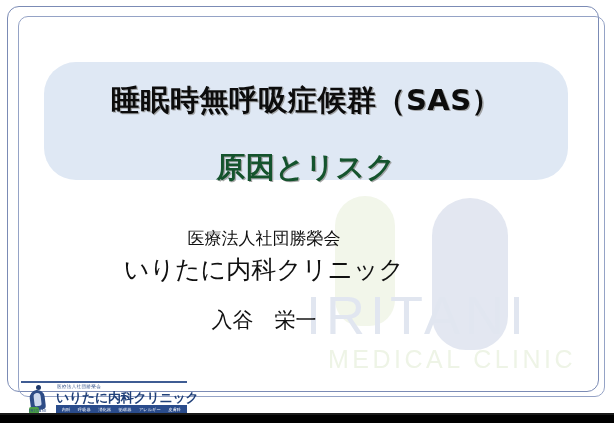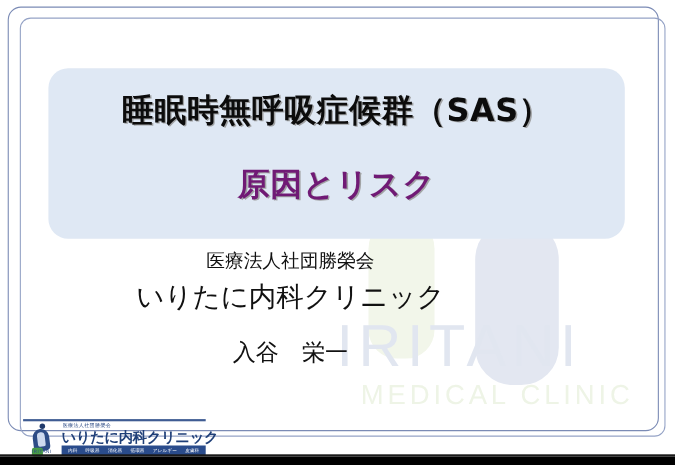--- a/index.html
+++ b/index.html
@@ -100,23 +100,23 @@
     font-family: "Liberation Sans", sans-serif;
     text-align: right;
   }
 
   
   .title-card {
     position: absolute;
     left: 44px;
     top: 62px;
     width: 524px;
-    height: 155px;
+    height: 118px;
     background: #dfe8f4;
-    border-radius: 18px;
+    border-radius: 32px;
     box-sizing: border-box;
   }
   .title-main {
     position: absolute;
     left: 0;
     top: 19px;
     width: 524px;
     text-align: center;
     font-size: 29px;
     font-weight: bold;
@@ -127,21 +127,21 @@
     white-space: nowrap;
   }
   .title-sub {
     position: absolute;
     left: 0;
     top: 86px;
     width: 524px;
     text-align: center;
     font-size: 29px;
     font-weight: bold;
-    color: #701a75;
+    color: #14532d;
     letter-spacing: 0.5px;
     text-shadow: 1.3px 1.3px 0.6px rgba(150,150,150,0.85);
     font-family: "DejaVu Sans", "Liberation Sans", sans-serif;
     white-space: nowrap;
   }
 
   
   .affiliation {
     position: absolute;
     left: 44px;

